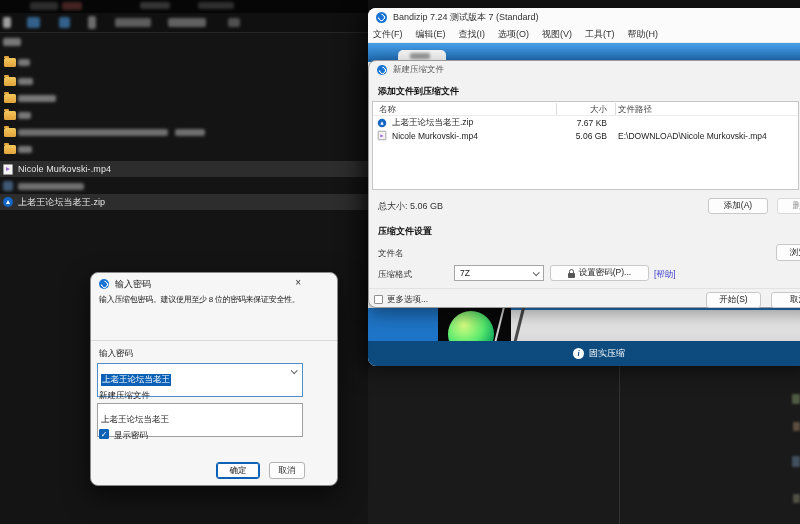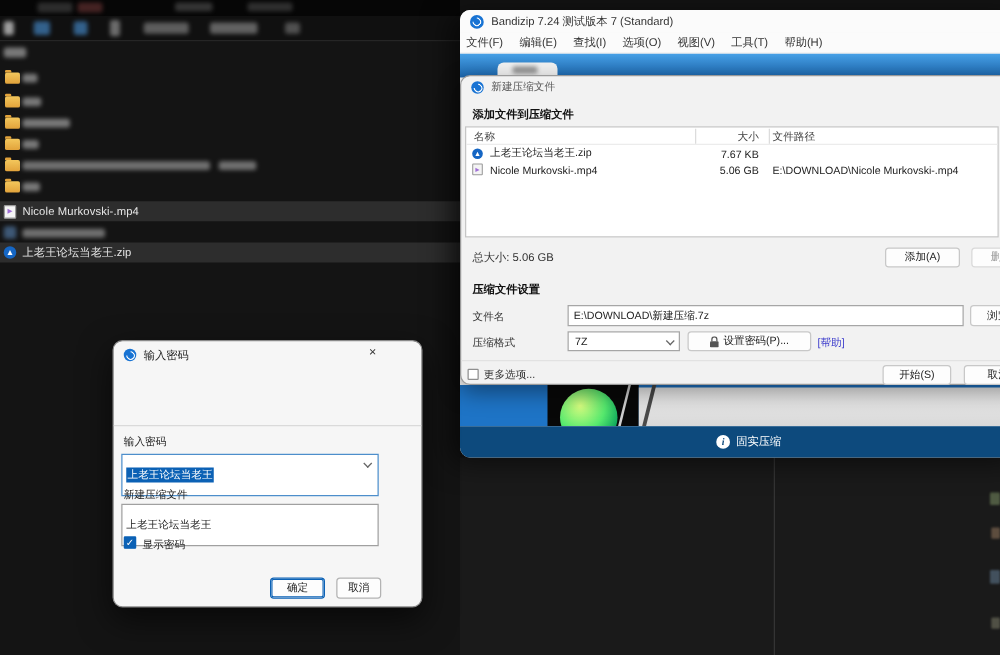--- a/index.html
+++ b/index.html
@@ -241,21 +241,20 @@
     </div>
   </div>
 
   <span class="total-label">总大小: 5.06 GB</span>
   <div class="btn" style="left:339px;top:137px;width:60px;">添加(A)</div>
   <div class="btn dim" style="left:408px;top:137px;width:60px;">删除(D)</div>
 
   <div class="sec-title" style="left:9px;top:164px;">压缩文件设置</div>
 
   <span class="flabel" style="left:9px;top:187px;">文件名</span>
-  <div class="tinput" style="left:85px;top:183px;width:317px;">E:\DOWNLOAD\新建压缩.7z</div>
   <div class="btn" style="left:407px;top:183px;width:58px;height:17px;">浏览(W)</div>
 
   <span class="flabel" style="left:9px;top:208px;">压缩格式</span>
   <div class="dropdown" style="left:85px;top:204px;width:90px;">
     <span>7Z</span>
     <span class="chev"></span>
   </div>
   <div class="btn" style="left:181px;top:204px;width:99px;gap:4px;">
     <svg width="7" height="9" viewBox="0 0 7 9">
         <rect y="4" width="7" height="5" rx="1" fill="#555"></rect>
@@ -271,20 +270,21 @@
   <div class="btn" style="left:337px;top:231px;width:55px;">开始(S)</div>
   <div class="btn" style="left:402px;top:231px;width:55px;">取消</div>
 </div>
 
 <div id="pwd-dialog">
   <div class="pd-title-row">
     <span class="bz-ico" style="width:10px;height:10px;"></span>
     <span class="pd-title">输入密码</span>
     <span class="pd-close">×</span>
   </div>
+  <div class="pd-desc">输入压缩包密码。建议使用至少 8 位的密码来保证安全性。</div>
   <div class="pd-sep"></div>
 
   <span class="pd-label" style="top:75px;">输入密码</span>
   <div class="pd-input pd-combo" style="top:90px;">
     <span class="sel-text">上老王论坛当老王</span>
     <span class="chev" style="right:6px;top:5px;"></span>
   </div>
 
   <span class="pd-label" style="top:117px;">新建压缩文件</span>
   <div class="pd-input pd-plain" style="top:130px;">

